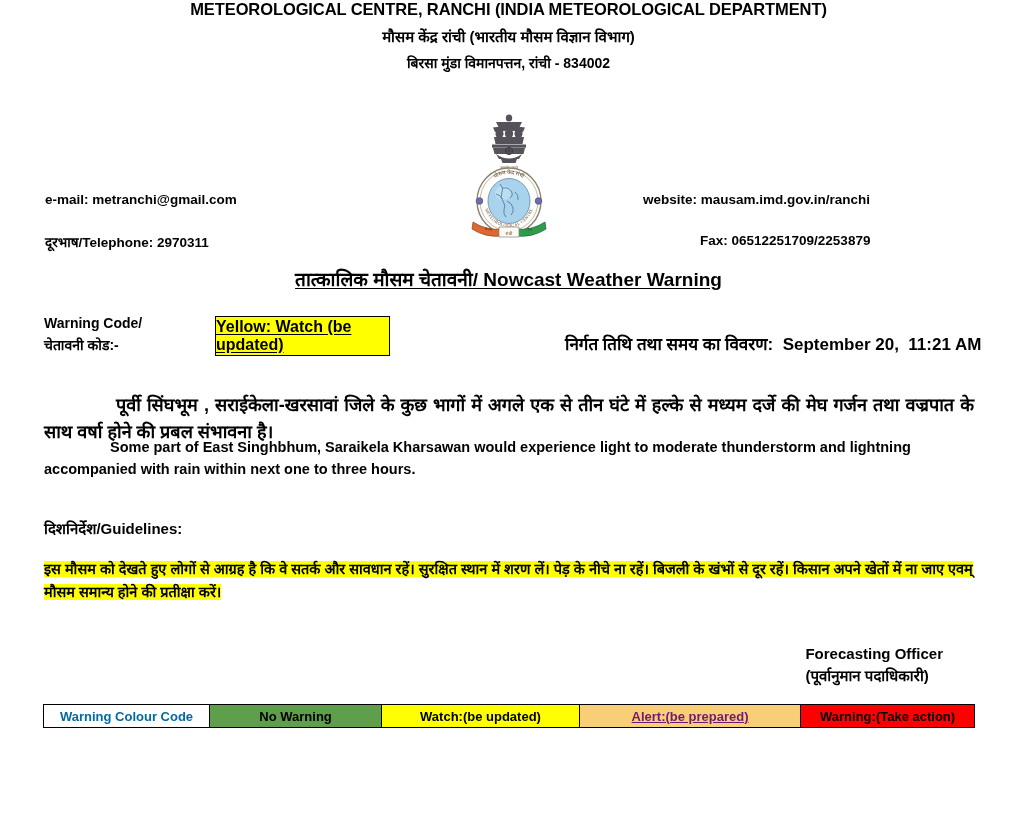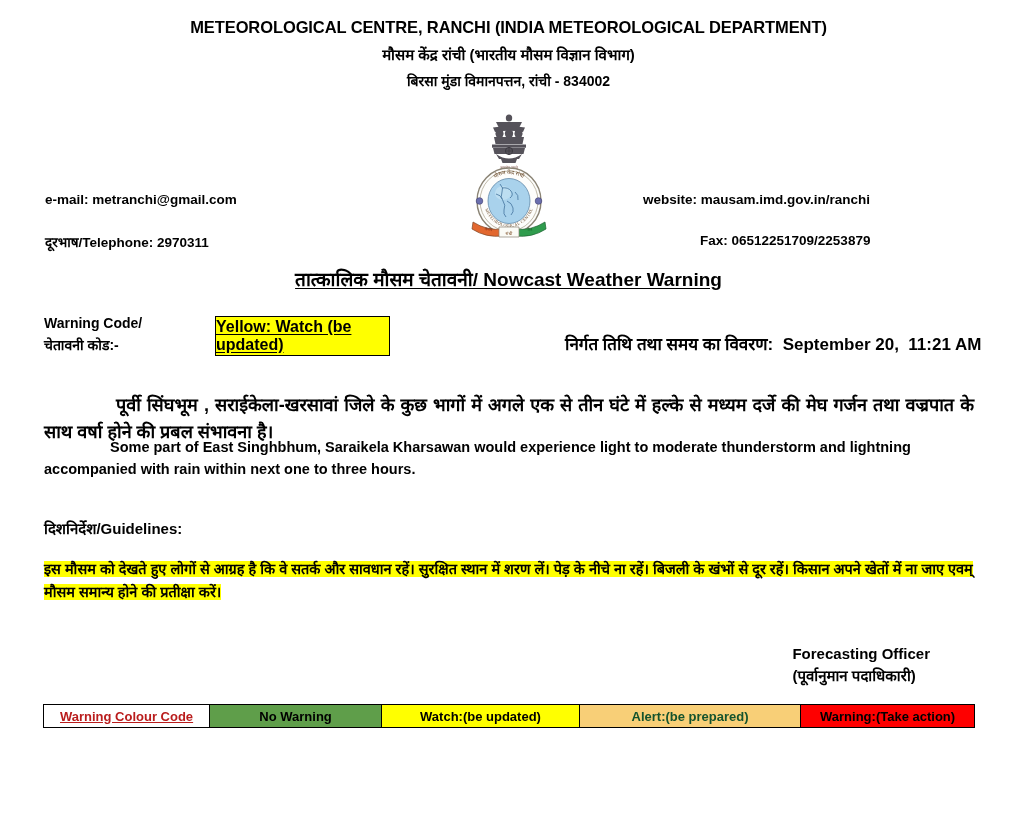--- a/index.html
+++ b/index.html
@@ -12,21 +12,20 @@
     background: #ffffff;
     font-family: "Liberation Sans", sans-serif;
     color: #000000;
     position: relative;
     overflow: hidden;
   }
 
   
   .doc-header {
     text-align: center;
-    padding-top: 18px;
   }
   .org-en {
     font-size: 16.5px;
     font-weight: bold;
     letter-spacing: -0.1px;
   }
   .org-hi {
     font-size: 15px;
     font-weight: bold;
     margin-top: 7px;
@@ -164,21 +163,21 @@
   }
   .guide-body .hl {
     background: #ffff00;
     box-decoration-break: clone;
     -webkit-box-decoration-break: clone;
   }
 
   
   .signature {
     position: absolute;
-    right: 87px;
+    right: 74px;
     top: 643px;
     text-align: left;
     font-size: 15px;
     font-weight: bold;
     line-height: 1.45;
   }
 
   
   .legend {
     position: absolute;
@@ -301,28 +300,28 @@
 
 <div class="guide-head">दिशनिर्देश/Guidelines:</div>
 <div class="guide-body"><span class="hl">इस मौसम को देखते हुए लोगों से आग्रह है कि वे सतर्क और सावधान रहें। सुरक्षित स्थान में शरण लें। पेड़ के नीचे ना रहें। बिजली के खंभों से दूर रहें। किसान अपने खेतों में ना जाए एवम् मौसम समान्य होने की प्रतीक्षा करें।</span></div>
 
 <div class="signature">
   <div>Forecasting Officer</div>
   <div>(पूर्वानुमान पदाधिकारी)</div>
 </div>
 
 <div class="legend">
-    <div class="legend-cell" style="background: rgb(255, 255, 255); color: #b91c1c; width: 172px; text-decoration: underline;">
+    <div class="legend-cell" style="background: rgb(255, 255, 255); color: #0369a1; width: 172px;">
       <span>Warning Colour Code</span>
     </div>
     <div class="legend-cell" style="background: rgb(95, 158, 74); color: rgb(0, 0, 0); width: 178px;">
       <span>No Warning</span>
     </div>
     <div class="legend-cell" style="background: rgb(255, 255, 0); color: rgb(0, 0, 0); width: 205px;">
       <span>Watch:(be updated)</span>
     </div>
-    <div class="legend-cell" style="background: rgb(248, 207, 119); color: #14532d; width: 229px;">
+    <div class="legend-cell" style="background: rgb(248, 207, 119); color: #701a75; width: 229px; text-decoration: underline;">
       <span>Alert:(be prepared)</span>
     </div>
     <div class="legend-cell" style="background: rgb(254, 0, 0); color: #000000; width: 179px;">
       <span>Warning:(Take action)</span>
     </div>
   </div>
 
 </body></html>

